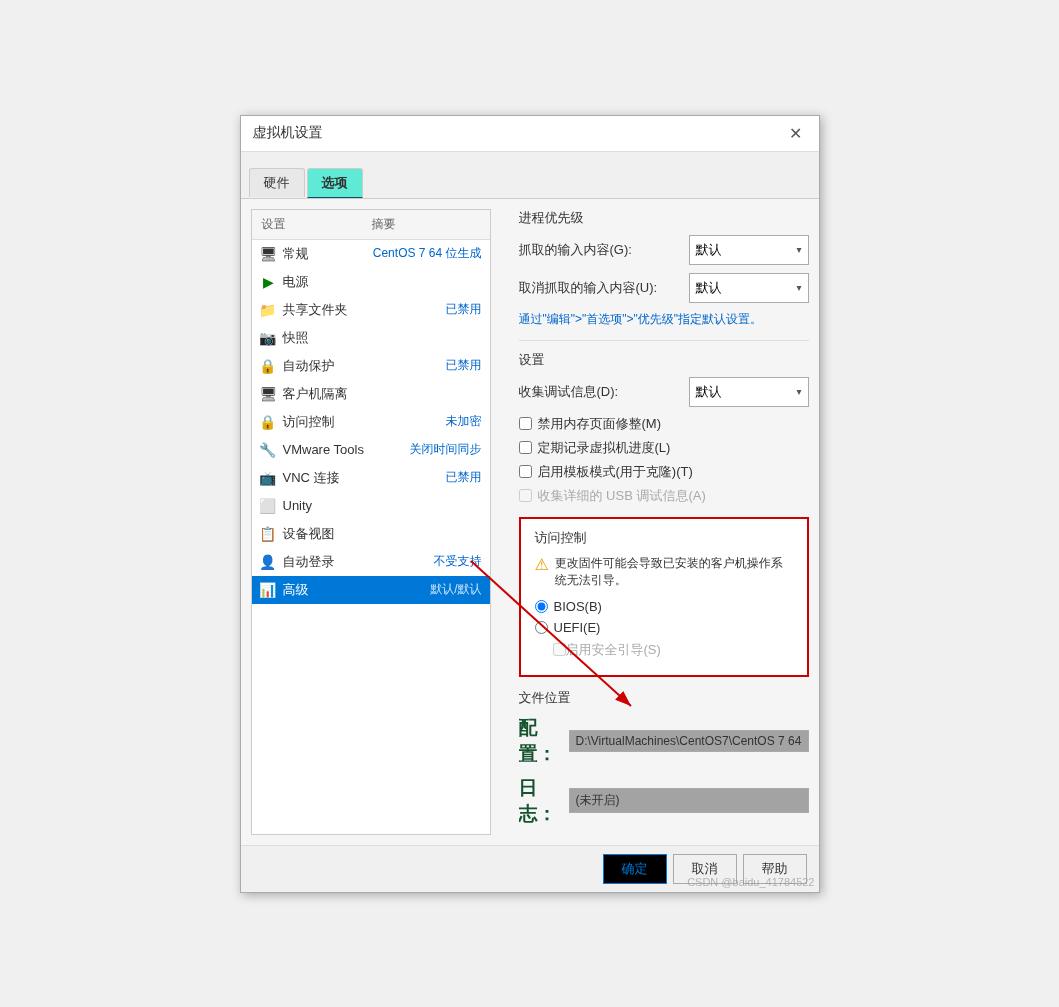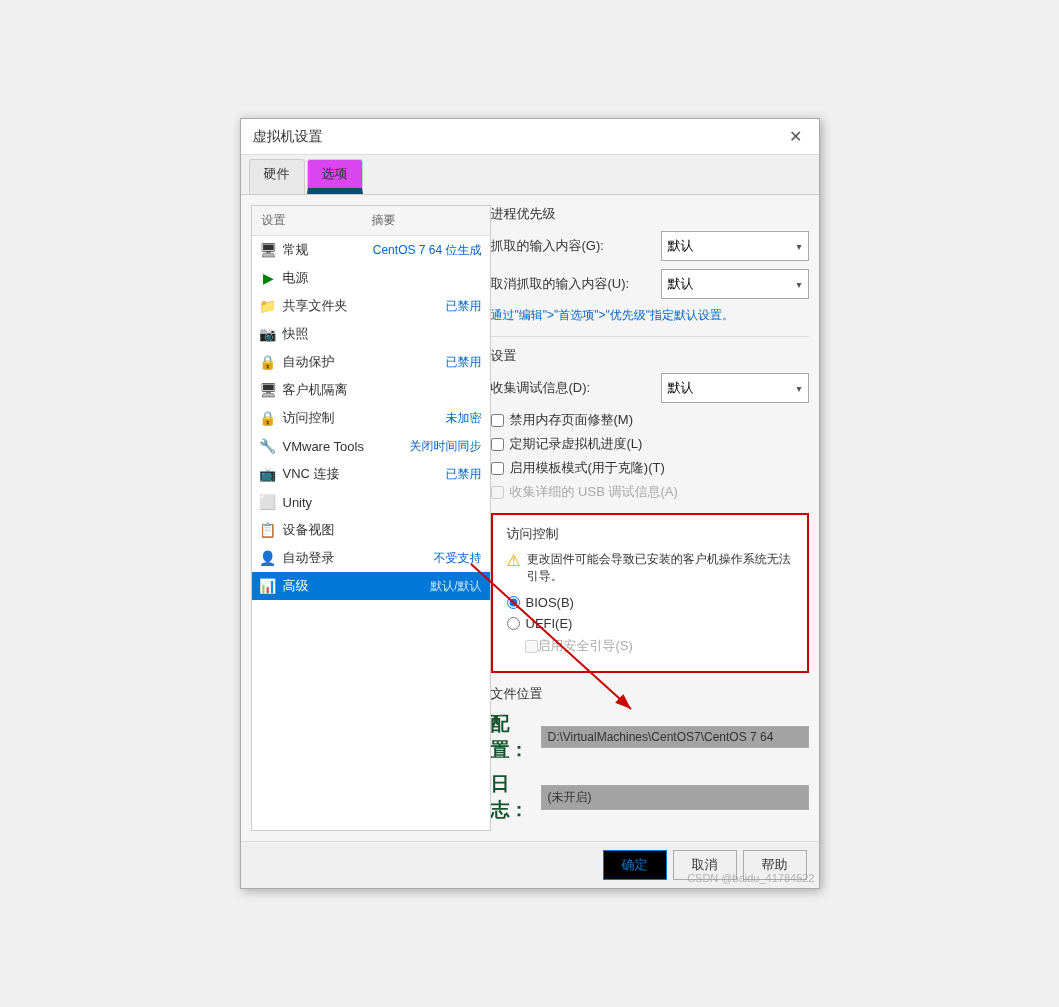--- a/index.html
+++ b/index.html
@@ -38,43 +38,45 @@
       border: none;
       font-size: 16px;
       cursor: pointer;
       color: #555;
       padding: 0 4px;
     }
     .tab-bar {
       background: #f0f0f0;
       display: flex;
       border-bottom: 1px solid #ccc;
-      padding-top: 4px;
+      padding-top: 16px;
       padding-left: 8px;
+      align-items: center;
     }
     .tab {
       padding: 5px 14px;
       border: 1px solid #ccc;
       background: #e8e8e8;
       cursor: pointer;
       font-size: 13px;
       margin-right: 2px;
       border-bottom: none;
       border-radius: 3px 3px 0 0;
       color: #333;
     }
     .tab.active {
-      background: #d946ef;
-      border-bottom: 6px solid #0c4a6e;
+      background: #5eead4;
+      border-bottom: 1px solid #0c4a6e;
+      font-weight: bold;
     }
     .main-content {
       display: flex;
       height: calc(100% - 80px);
       padding: 10px;
-      gap: 0;
+      gap: 28px;
     }
     .left-panel {
       width: 240px;
       border: 1px solid #ccc;
       background: #fff;
       flex-shrink: 0;
       overflow-y: auto;
     }
     .left-header {
       display: flex;

